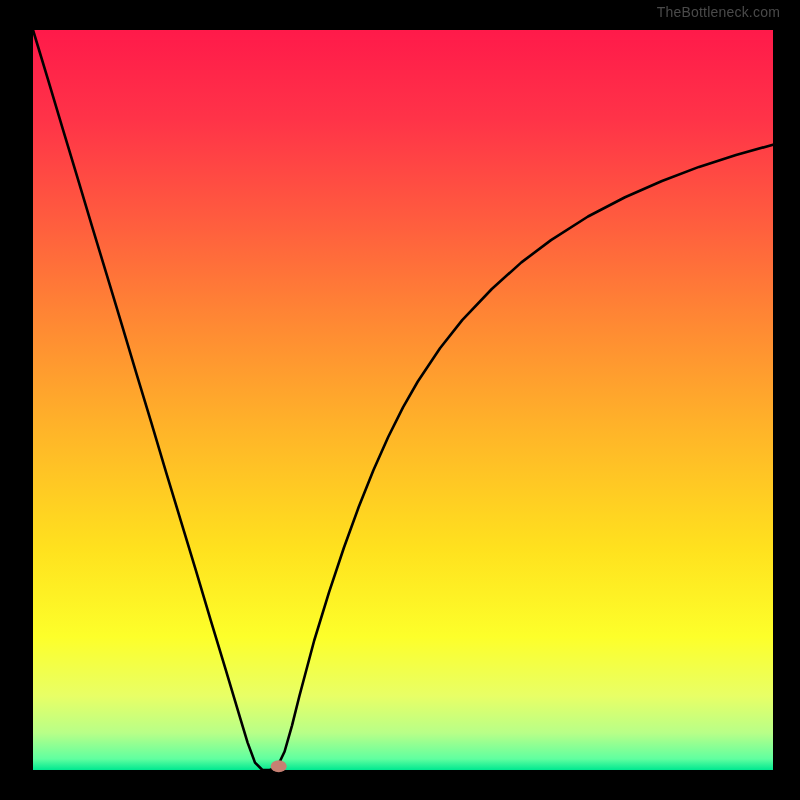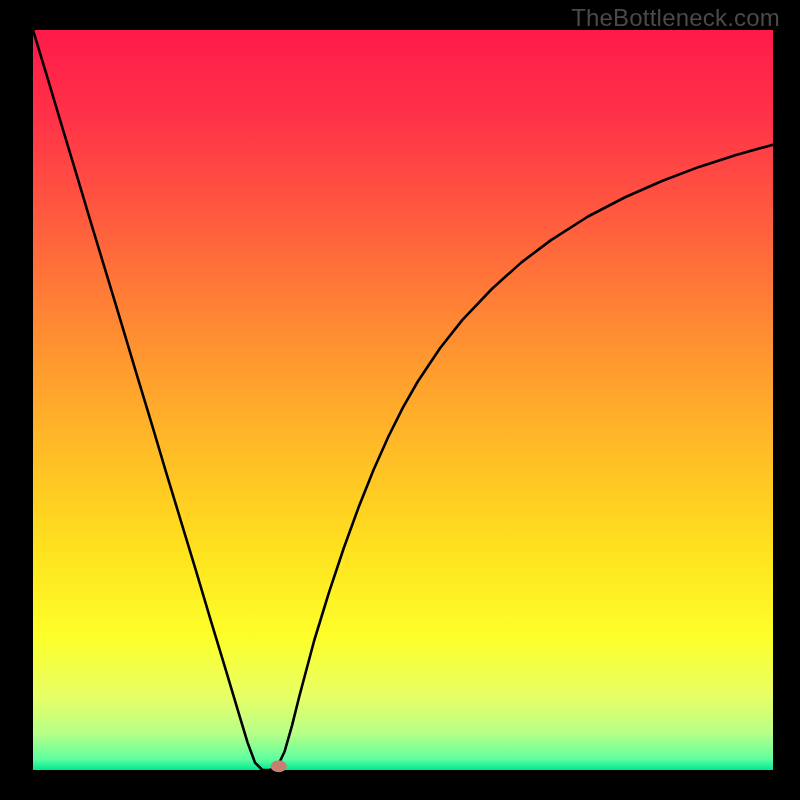--- a/index.html
+++ b/index.html
@@ -14,21 +14,21 @@
   .container {
     position: relative;
     width: 800px;
     height: 800px;
   }
   .watermark {
     position: absolute;
     top: 4px;
     right: 20px;
     color: #4a4a4a;
-    font-size: 24px;
+    font-size: 14px;
     font-weight: 500;
     letter-spacing: 0.2px;
     z-index: 10;
   }
   svg.chart {
     position: absolute;
     top: 0;
     left: 0;
   }
 </style>

